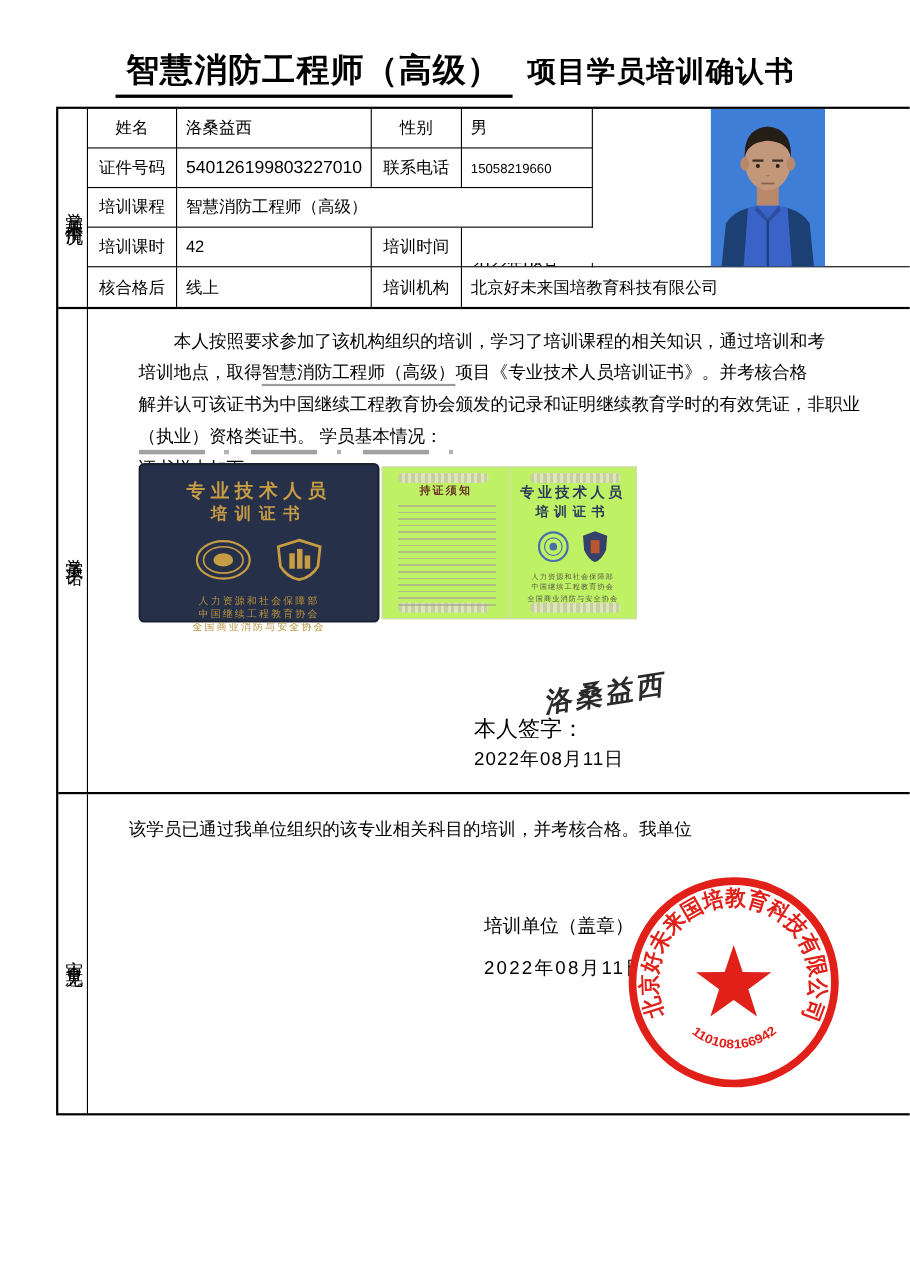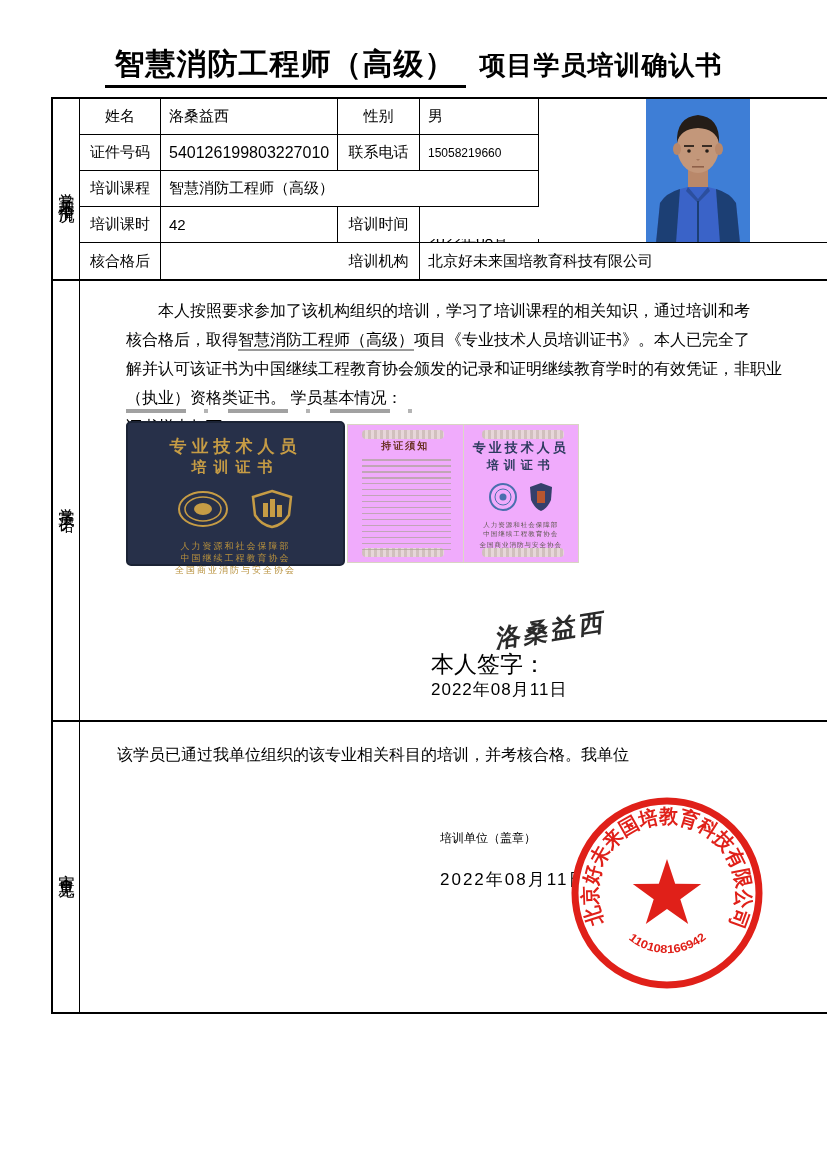--- a/index.html
+++ b/index.html
@@ -47,40 +47,40 @@
   
   .cert-cover { width:219px; height:145px; background:#273049; border-radius:5px; border:2px solid #1b2335;
     display:flex; flex-direction:column; align-items:center; padding-top:12px; }
   .cover-title { color:#c69c45; font-family:"Liberation Serif","DejaVu Serif",serif; font-weight:bold; text-align:center; }
   .cover-title .l1 { font-size:17px; letter-spacing:5px; }
   .cover-title .l2 { font-size:15px; letter-spacing:7px; }
   .cover-emblems { display:flex; gap:20px; margin-top:12px; align-items:center; }
   .cover-orgs { margin-top:11px; color:#b8913d; font-size:9px; letter-spacing:2px; text-align:center; line-height:12px; }
 
   
-  .cert-open { width:232px; height:139px; background:#f0abfc; margin-left:2px; margin-top:3px; position:relative;
+  .cert-open { width:232px; height:139px; background:#bef264; margin-left:2px; margin-top:3px; position:relative;
     border:1px solid #d8d4c2; display:flex; }
   .deco { position:absolute; width:82px; height:9px; background:repeating-linear-gradient(90deg,#c9c5ae 0 3px,#e4e1d0 3px 6px); opacity:.8; border-radius:4px; }
   .page { flex:1; position:relative; padding-top:14px; }
   .notice-title { text-align:center; font-size:10px; font-weight:bold; color:#6b3226; font-family:"Liberation Serif","DejaVu Serif",serif; letter-spacing:2px; }
   .tiny-lines { margin:6px 12px 0 14px; height:95px;
     background:repeating-linear-gradient(180deg,#a7a291 0 1.5px,transparent 1.5px 6px); opacity:.65; }
   .inner-title { text-align:center; color:#2c3a5e; font-family:"Liberation Serif","DejaVu Serif",serif; font-weight:bold; }
   .inner-title .l1 { font-size:13px; letter-spacing:3px; }
   .inner-title .l2 { font-size:12px; letter-spacing:5px; }
   .inner-emblems { display:flex; justify-content:center; gap:10px; margin-top:8px; align-items:center; }
   .inner-orgs { margin-top:9px; text-align:center; font-size:6.5px; color:#5a544a; line-height:8.5px; letter-spacing:1px; }
 
   
   .sig-scribble { position:absolute; left:372px; top:320px; }
-  .sig-label { position:absolute; left:310px; top:368px; font-size:23px; }
+  .sig-label { position:absolute; left:310px; top:368px; font-size:20px; }
   .sig-date { position:absolute; left:310px; top:397px; font-size:17px; letter-spacing:1px; }
 
   
-  .unit-label { position:absolute; left:360px; top:108px; font-size:12px; }
+  .unit-label { position:absolute; left:360px; top:108px; font-size:17px; }
   .unit-date { position:absolute; left:360px; top:146px; font-size:17px; letter-spacing:2px; }
   .seal { position:absolute; left:487px; top:71px; }
 </style>
 </head>
 <body>
 
 <div class="doc-title">
   <span class="t1">智慧消防工程师（高级）</span><span class="t2">项目学员培训确认书</span>
 </div>
 
@@ -129,30 +129,31 @@
 
     <div class="c lab" style="grid-column:2;grid-row:3;">培训课程</div>
     <div class="c val" style="grid-column:3/6;grid-row:3;">智慧消防工程师（高级）</div>
 
     <div class="c lab" style="grid-column:2;grid-row:4;">培训课时</div>
     <div class="c val" style="grid-column:3;grid-row:4;">42</div>
     <div class="c lab" style="grid-column:4;grid-row:4;">培训时间</div>
     <div class="c val" style="grid-column:5;grid-row:4;margin-top:32px;">2022年08月</div>
 
     <div class="c lab nb" style="grid-column:2;grid-row:5;">核合格后</div>
+    <div class="c val nb" style="grid-column:3;grid-row:5;">线上</div>
     <div class="c lab nb" style="grid-column:4;grid-row:5;">培训机构</div>
     <div class="c val nb nr" style="grid-column:5/7;grid-row:5;">北京好未来国培教育科技有限公司</div>
   </div>
 
   <div class="sec s2">
     <div class="sec-label vertical">学员承诺</div>
     <div class="sec-body">
       <div class="para">
         <div class="indent">本人按照要求参加了该机构组织的培训，学习了培训课程的相关知识，通过培训和考</div>
-        <div><span>核合格后，取得</span><span class="u-gray">智慧消防工程师（高级）</span><span>项目《专业技术人员培训证书》。本人已完全了</span></div>
+        <div><span>培训地点，取得</span><span class="u-gray">智慧消防工程师（高级）</span><span>项目《专业技术人员培训证书》。并考核合格</span></div>
         <div>解并认可该证书为中国继续工程教育协会颁发的记录和证明继续教育学时的有效凭证，非职业</div>
         <div>（执业）资格类证书。 学员基本情况：</div>
         <div>证书样本如下：</div>
       </div>
 
       <div class="artifact"></div>
 
       <div class="certs">
 
         <div class="cert-cover">

